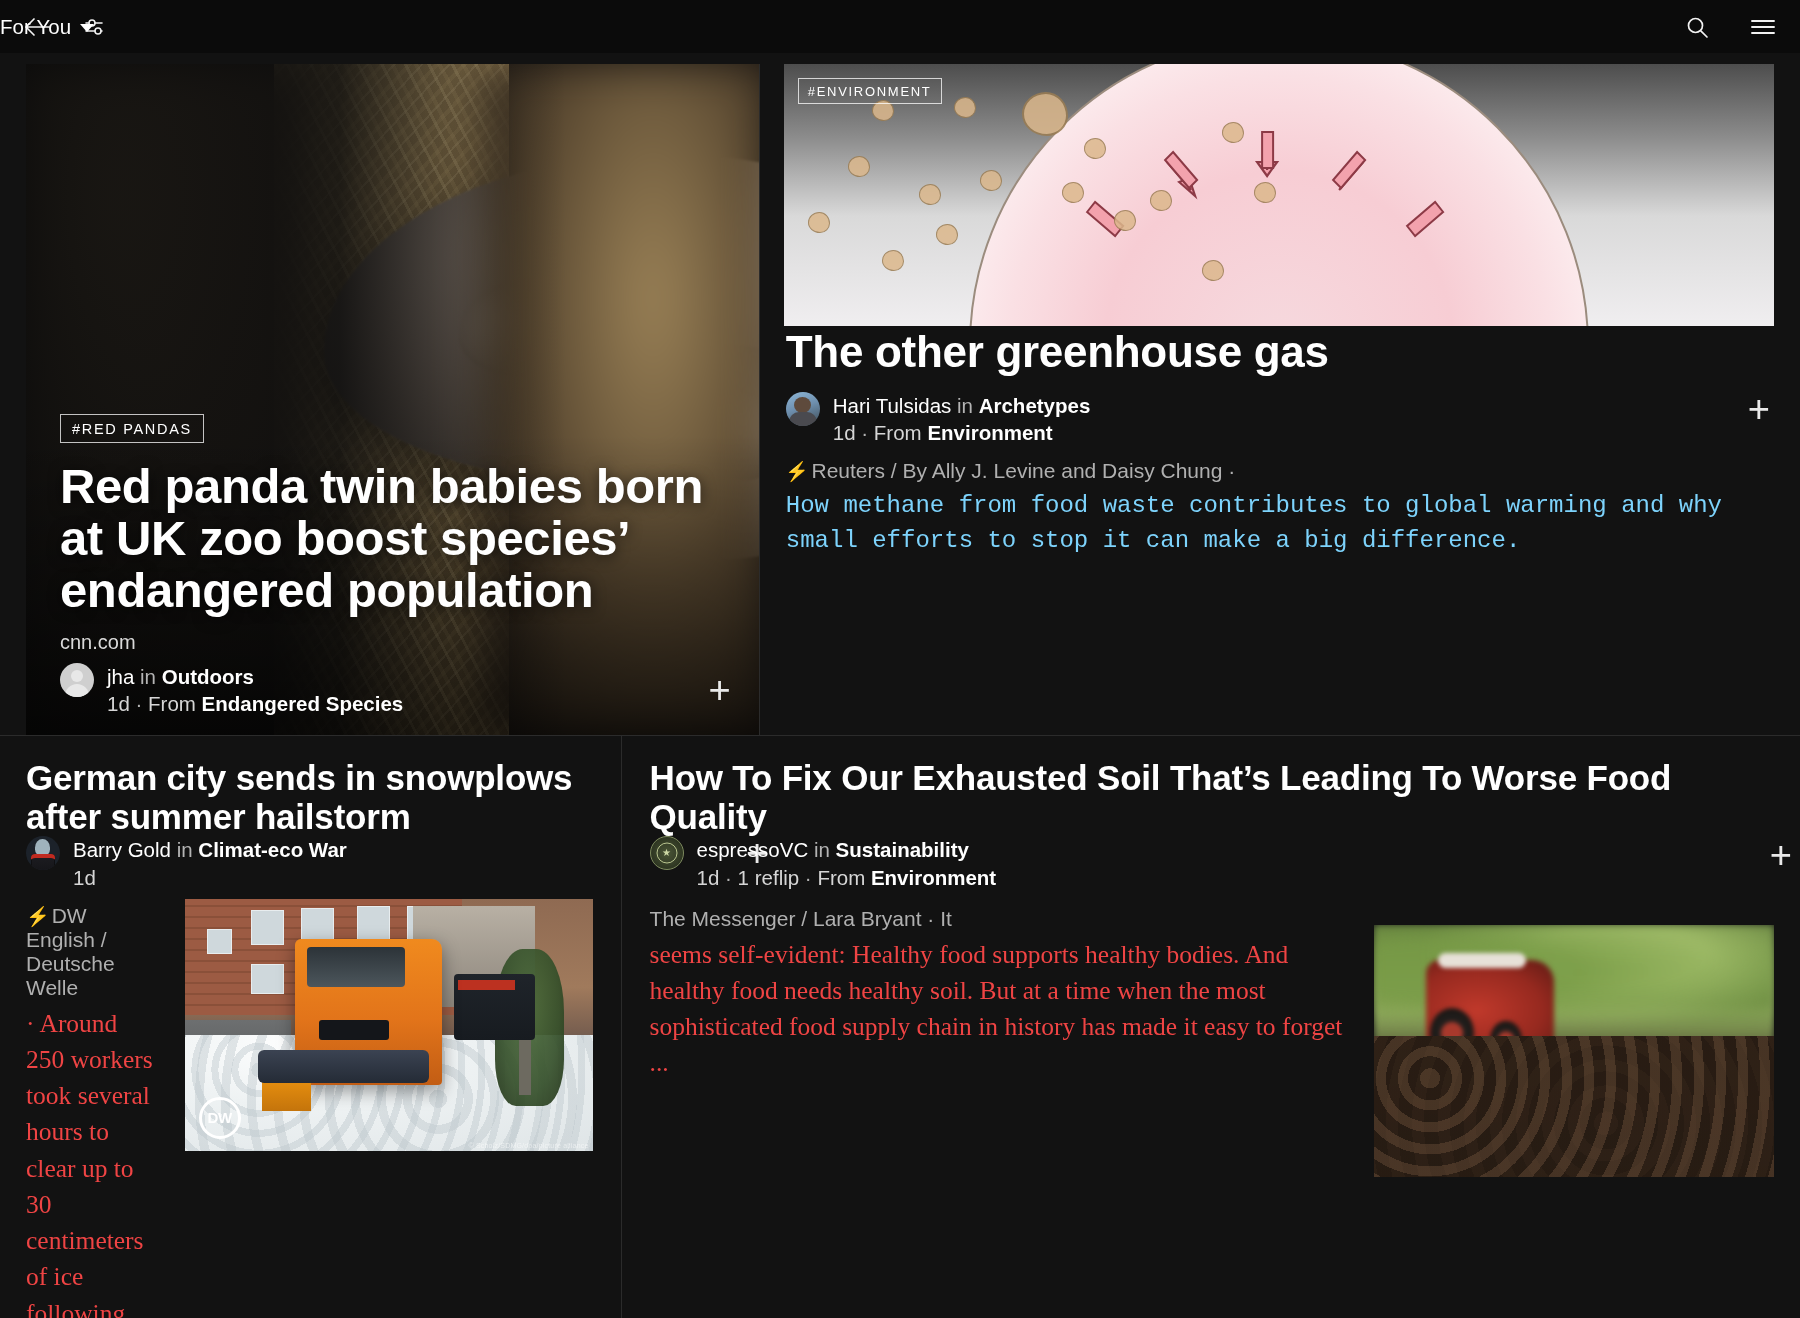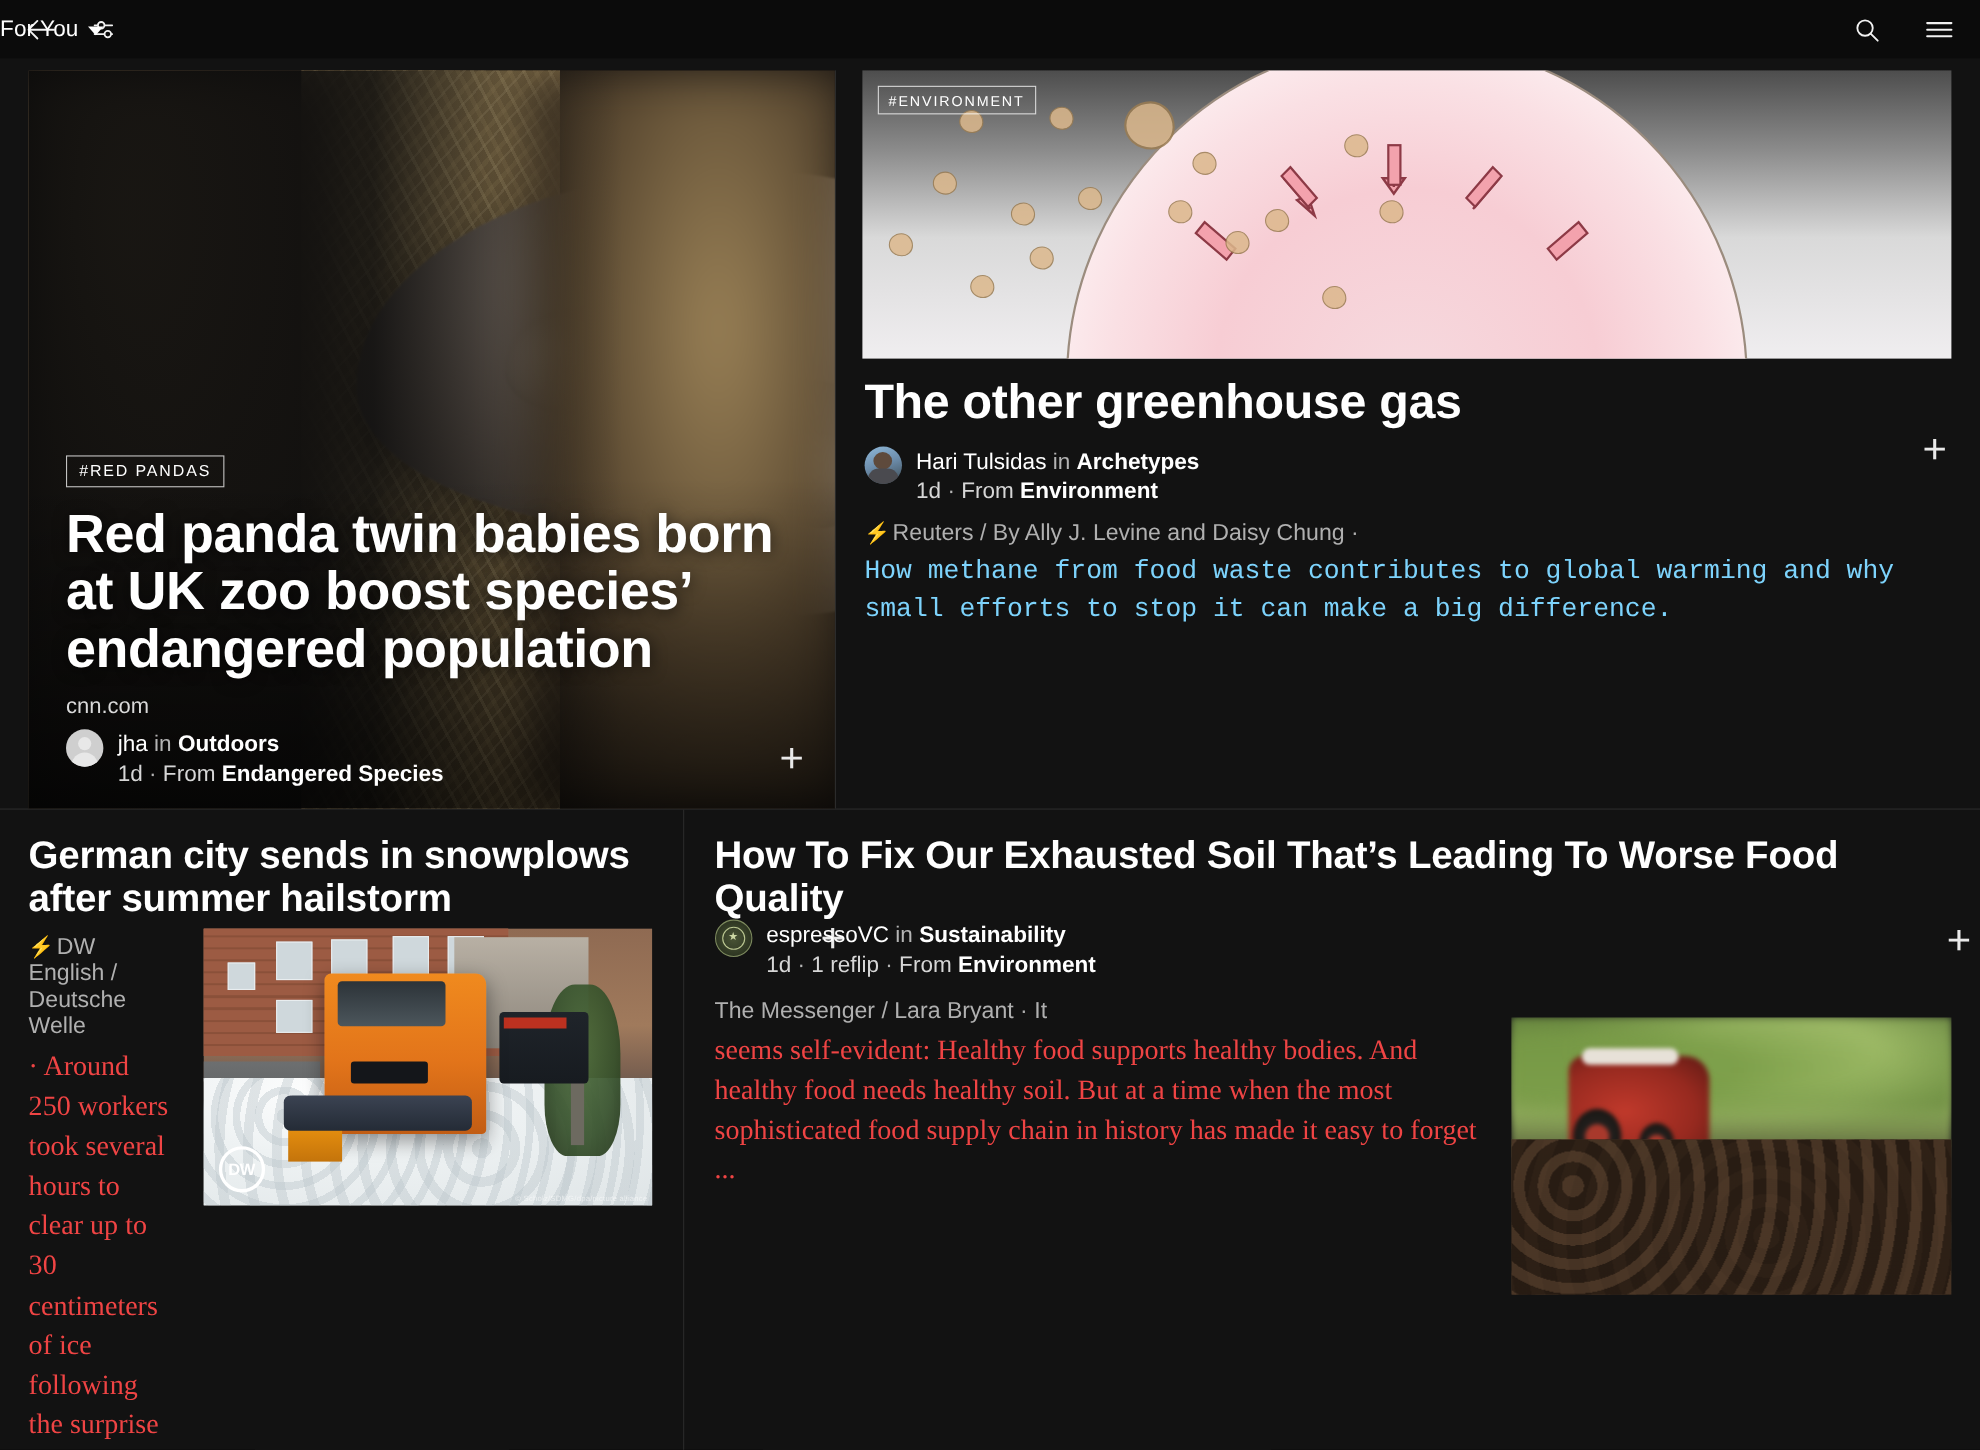--- a/index.html
+++ b/index.html
@@ -251,21 +251,21 @@
     position: absolute;
     width: 22px; height: 21px;
     border-radius: 52% 48% 46% 54% / 50% 54% 46% 50%;
     background: #dcb88c;
     border: 1.4px solid #9a7c52;
     opacity: .85;
   }
   .blob.big { width: 46px; height: 44px; border-width: 2px; }
   .tag-overlay { position: absolute; left: 14px; top: 14px; z-index: 3; }
   .tag-overlay .tag-chip { margin: 0; font-size: 13px; padding: 5px 9px 4px 9px; }
-  .tr-body { padding: 16px 2px 0 2px; position: relative; }
+  .tr-body { padding: 2px 2px 0 2px; position: relative; }
   .tr-title {
     color: #fff;
     font-family: "Liberation Sans Narrow", "Liberation Sans", sans-serif;
     font-size: 44px; font-weight: 600; line-height: 1.09;
     letter-spacing: -.3px;
     margin-bottom: 16px;
   }
   .src-line {
     font-size: 21px; color: #b0b0b0;
     margin: 13px 0 6px 0;
@@ -539,20 +539,33 @@
           </div>
           <div class="desc">How methane from food waste contributes to global warming and why small efforts to stop it can make a big difference.</div>
         </div>
       </div>
     </div>
 
     <div class="row-bottom">
 
       <div class="card-bl">
         <div class="bc-title">German city sends in snowplows after summer hailstorm</div>
+        <div class="attrib">
+          <div class="avatar avatar-barry"></div>
+          <div class="attrib-lines">
+            <div class="attrib-l1">
+              <span>Barry Gold</span>
+              <span class="muted">in</span>
+              <span class="strong">Climat-eco War</span>
+            </div>
+            <div class="attrib-l2">
+              <span>1d</span>
+            </div>
+          </div>
+        </div>
         <div class="plus" style="left:746px; top:98px;">+</div>
 
         <div class="bc-cols">
           <div class="bc-text">
             <div class="src-line">
               <span class="bolt">⚡</span><span>DW English / Deutsche Welle</span>
             </div>
             <div class="bc-desc" style="white-space:pre-line;">· Around 250 workers took several hours to clear up to 30 centimeters of ice following the surprise hailstorm in the southwestern German city of Reutlingen.
 Snowplows were deployed in the southwestern ...</div>
           </div>

